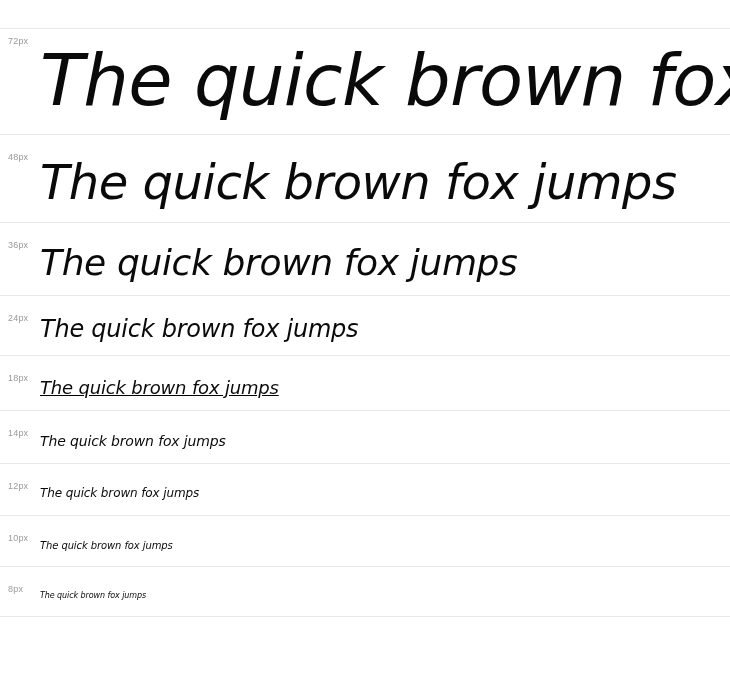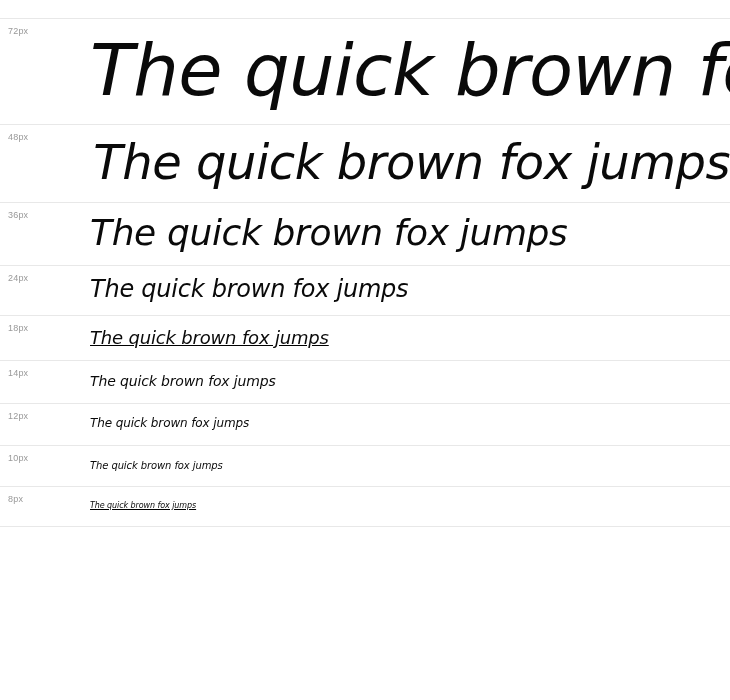--- a/index.html
+++ b/index.html
@@ -15,24 +15,25 @@
     overflow: hidden;
   }
   .specimen {
     width: 730px;
     padding-top: 18px;
     box-sizing: border-box;
   }
   .row {
     position: relative;
     border-bottom: 1px solid #e8e8e8;
-    padding-left: 90px;
+    padding-left: 40px;
     box-sizing: border-box;
     overflow: hidden;
     white-space: nowrap;
+    margin-top: 10px;
   }
   .row:first-child {
     border-top: 1px solid #e8e8e8;
   }
   .size-label {
     position: absolute;
     left: 8px;
     top: 6px;
     font-family: "Liberation Sans", sans-serif;
     font-size: 9px;
@@ -55,28 +56,28 @@
   .r1 .sample { font-size: 48px; }
   .r2 .sample { font-size: 36px; }
   .r3 .sample { font-size: 24px; }
   .r4 .sample { font-size: 18px; }
   .r5 .sample { font-size: 14px; }
   .r6 .sample { font-size: 12px; }
   .r7 .sample { font-size: 10px; }
   .r8 .sample { font-size: 8px; }
 
   .r0 { padding-top: 4px; padding-bottom: 6px; }
-  .r1 { padding-top: 6px; padding-bottom: 8px; text-align: right; }
+  .r1 { padding-top: 6px; padding-bottom: 8px; }
   .r2 { padding-top: 6px; padding-bottom: 8px; }
   .r3 { padding-top: 8px; padding-bottom: 9px; }
   .r4 { padding-top: 10px; padding-bottom: 11px; text-decoration: underline; }
   .r5 { padding-top: 11px; padding-bottom: 12px; }
   .r6 { padding-top: 12px; padding-bottom: 13px; }
   .r7 { padding-top: 13px; padding-bottom: 14px; }
-  .r8 { padding-top: 14px; padding-bottom: 15px; text-decoration: underline; }
+  .r8 { padding-top: 14px; padding-bottom: 15px; }
 
   .spacer {
     height: 240px;
   }
 </style>
 </head>
 <body>
 
 <div class="specimen">
 

